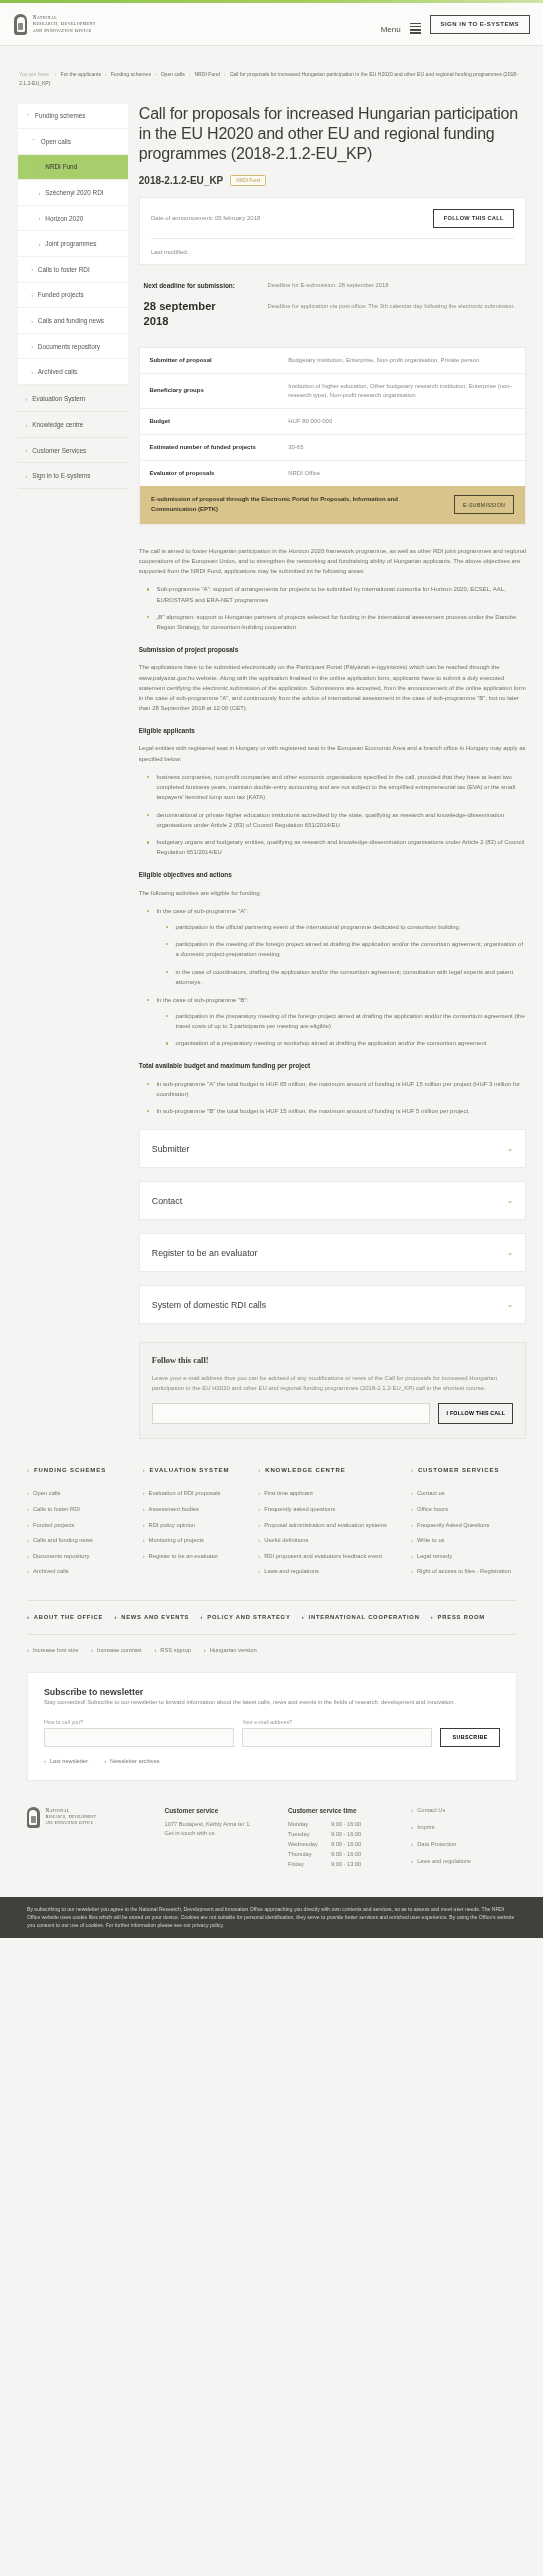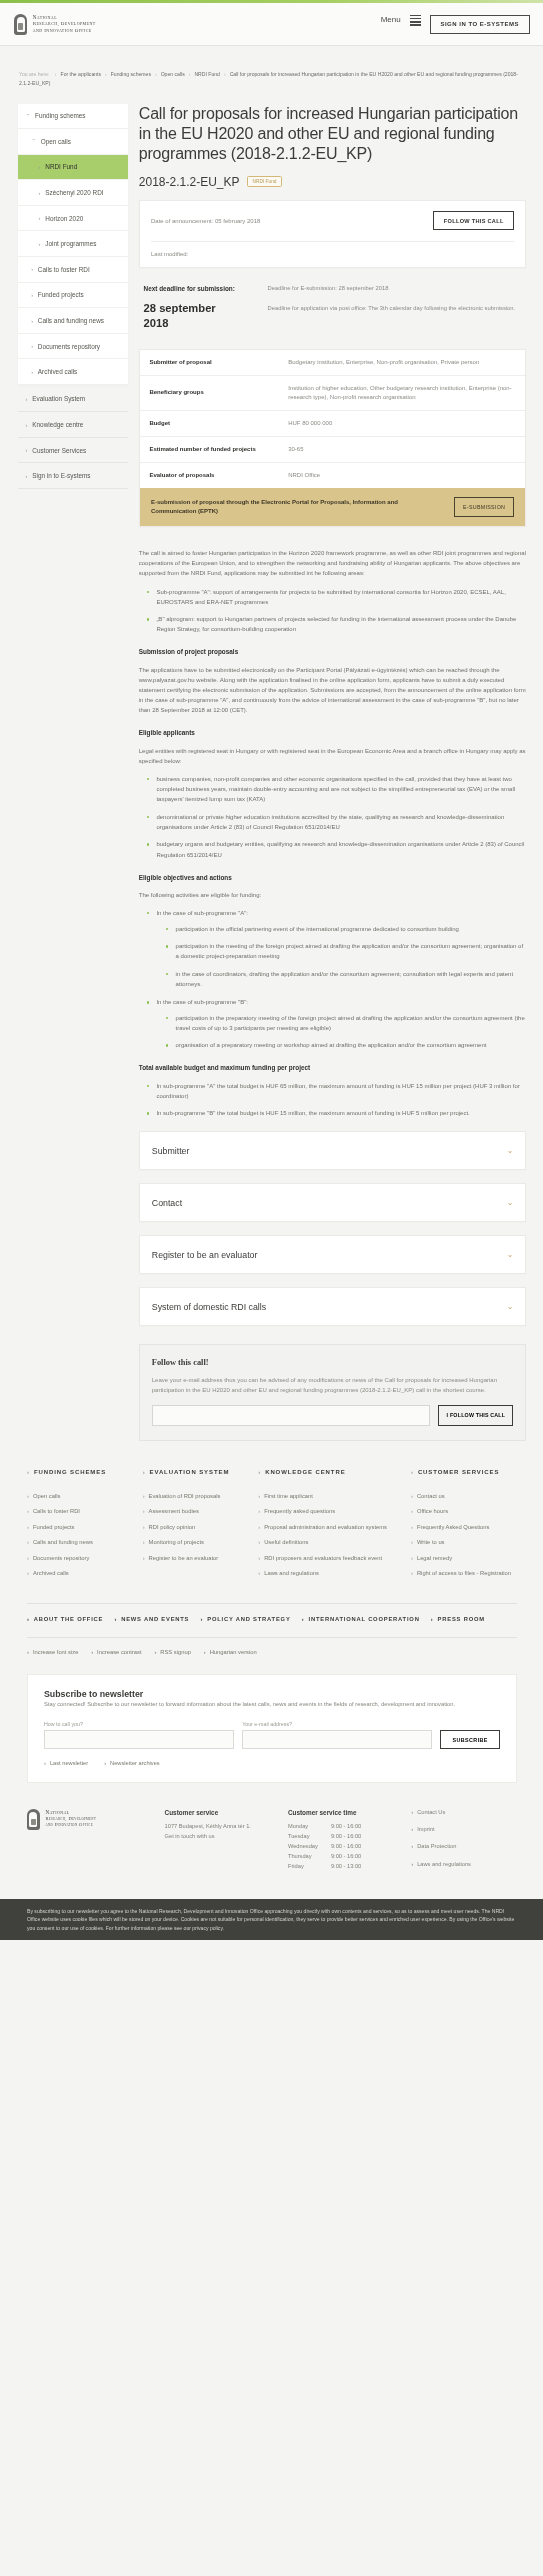--- a/index.html
+++ b/index.html
@@ -43,21 +43,21 @@
   .crest:after {
     content:""; position:absolute; left:2.4px; top:3.2px; right:2.4px; bottom:3.2px;
     background: #fbfbfa; border-radius: 4px 4px 1.6px 1.6px;
   }
   .crest:before {
     content:""; position:absolute; left:4px; top:9.6px; right:4px; bottom:4.8px;
     background: #8c8c87; z-index:2; border-radius:0.8px;
   }
   .logo-text { line-height: 1.35; font-size: 5px; letter-spacing: 0.4px; color: #4a4a46; font-variant: small-caps; font-family: "Liberation Serif", serif; }
   .logo-text div:first-child { font-size: 5.1px; }
-  .header-right { margin-left: auto; display: flex; align-items: flex-start; gap: 9px; }
+  .header-right { margin-left: auto; display: flex; align-items: flex-end; gap: 9px; }
   .menu-label { font-size: 8px; color: #4a4a46; }
   .burger { display: flex; flex-direction: column; gap: 1.6px; cursor: pointer; }
   .burger i { display: block; width: 11.2px; height: 1.6px; background: #4a4a46; }
   .signin-btn {
     border: 0.8px solid #4a4a46;
     padding: 5.6px 9.6px;
     font-size: 6px;
     letter-spacing: 0.5px;
     font-weight: bold;
     color: #333;
@@ -103,21 +103,21 @@
   
   h1.title {
     font-size: 16px;
     line-height: 1.28;
     font-weight: normal;
     color: #3b3b38;
     letter-spacing: -0.2px;
     margin-bottom: 9.6px;
   }
   .subline { display: flex; align-items: center; gap: 7.2px; margin-bottom: 11.2px; }
-  .subline .code { font-size: 12px; font-weight: normal; color: #3b3b38; }
+  .subline .code { font-size: 10px; font-weight: bold; color: #3b3b38; }
   .tag {
     border: 0.8px solid #d3b877;
     color: #b79a55;
     font-size: 4.8px;
     padding: 2.4px 4.8px;
     border-radius: 1.6px;
     background: #fdfaf3;
   }
 
   .card { background: #fff; border: 0.8px solid #eceae6; box-shadow: 0 0.8px 1.6px rgba(0,0,0,.03); }

